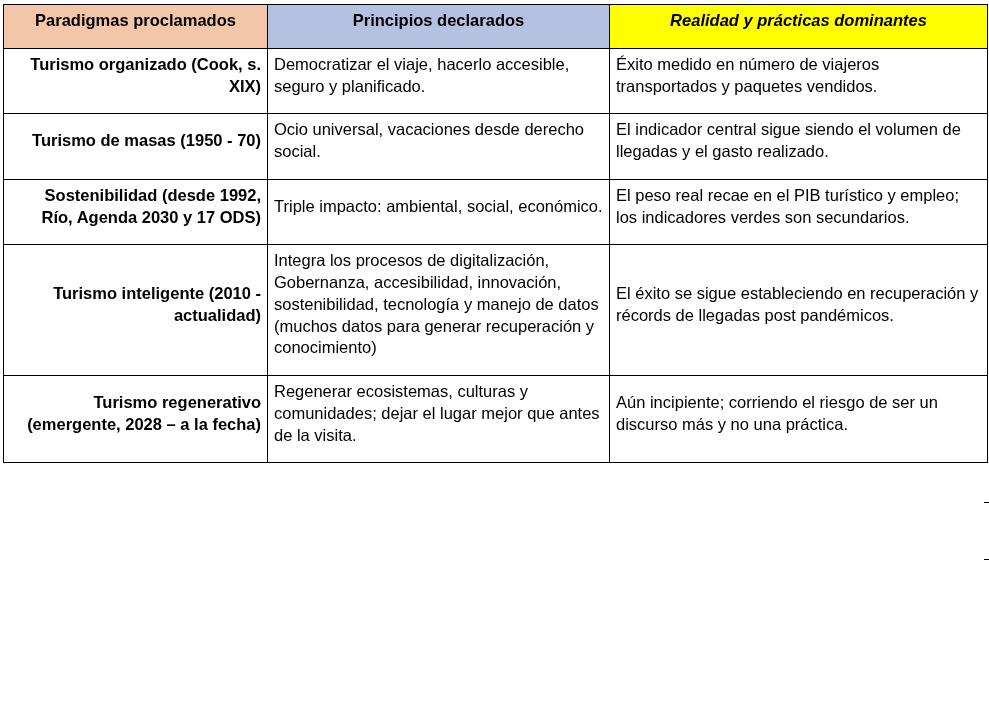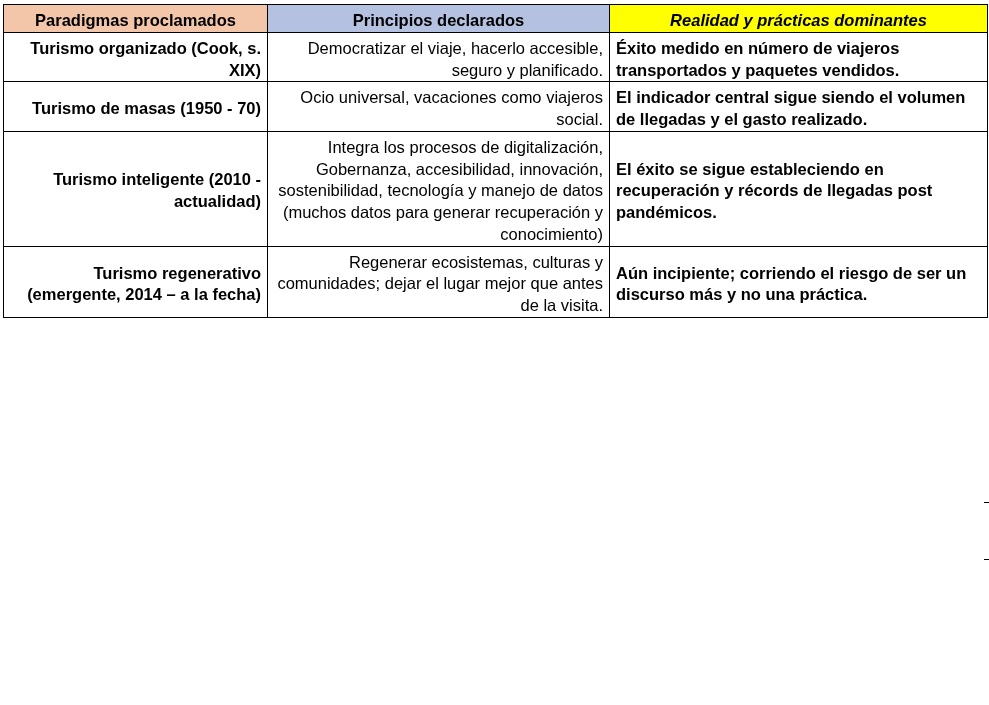--- a/index.html
+++ b/index.html
@@ -28,21 +28,21 @@
     margin-top: 4px;
   }
   table.paradigm-table col.c0 { width: 264px; }
   table.paradigm-table col.c1 { width: 342px; }
   table.paradigm-table col.c2 { width: 378px; }
 
   table.paradigm-table td,
   table.paradigm-table th {
     border: 1px solid #000000;
     vertical-align: middle;
-    padding: 5px 6px 0 6px;
+    padding: 5px 6px 16px 6px;
     font-size: 16.5px;
     line-height: 1.32;
   }
 
   
   thead th {
     text-align: center;
     font-weight: bold;
     font-size: 16.5px;
     padding: 8px 6px;
@@ -52,24 +52,24 @@
   th.head-1 { background: #b4c1e0; }
   th.head-2 { background: #ffff00; }
 
   
   td.col-paradigm {
     font-weight: bold;
     text-align: right;
   }
   td.col-principios {
     font-weight: normal;
-    text-align: right;
+    text-align: left;
   }
   td.col-realidad {
-    font-weight: bold;
+    font-weight: normal;
     text-align: left;
   }
 
   
   .edge-tick {
     position: absolute;
     right: 0;
     width: 5px;
     border-top: 1px solid #000;
     border-bottom: 1px solid #000;
@@ -95,30 +95,35 @@
       </tr>
     </thead>
     <tbody>
       <tr>
         <td class="col-paradigm">Turismo organizado (Cook, s. XIX)</td>
         <td class="col-principios">Democratizar el viaje, hacerlo accesible, seguro y planificado.</td>
         <td class="col-realidad">Éxito medido en número de viajeros transportados y paquetes vendidos.</td>
       </tr>
       <tr>
         <td class="col-paradigm">Turismo de masas (1950 - 70)</td>
-        <td class="col-principios">Ocio universal, vacaciones como viajeros social.</td>
+        <td class="col-principios">Ocio universal, vacaciones desde derecho social.</td>
         <td class="col-realidad">El indicador central sigue siendo el volumen de llegadas y el gasto realizado.</td>
+      </tr>
+      <tr>
+        <td class="col-paradigm">Sostenibilidad (desde 1992, Río, Agenda 2030 y 17 ODS)</td>
+        <td class="col-principios">Triple impacto: ambiental, social, económico.</td>
+        <td class="col-realidad">El peso real recae en el PIB turístico y empleo; los indicadores verdes son secundarios.</td>
       </tr>
       <tr>
         <td class="col-paradigm">Turismo inteligente (2010 - actualidad)</td>
         <td class="col-principios">Integra los procesos de digitalización, Gobernanza, accesibilidad, innovación, sostenibilidad, tecnología y manejo de datos (muchos datos para generar recuperación y conocimiento)</td>
         <td class="col-realidad">El éxito se sigue estableciendo en recuperación y récords de llegadas post pandémicos.</td>
       </tr>
       <tr>
-        <td class="col-paradigm">Turismo regenerativo (emergente, 2014 – a la fecha)</td>
+        <td class="col-paradigm">Turismo regenerativo (emergente, 2028 – a la fecha)</td>
         <td class="col-principios">Regenerar ecosistemas, culturas y comunidades; dejar el lugar mejor que antes de la visita.</td>
         <td class="col-realidad">Aún incipiente; corriendo el riesgo de ser un discurso más y no una práctica.</td>
       </tr>
     </tbody>
   </table>
 
   <div class="edge-tick" style="top:498px;height:58px;"></div>
 
 </div>
 

